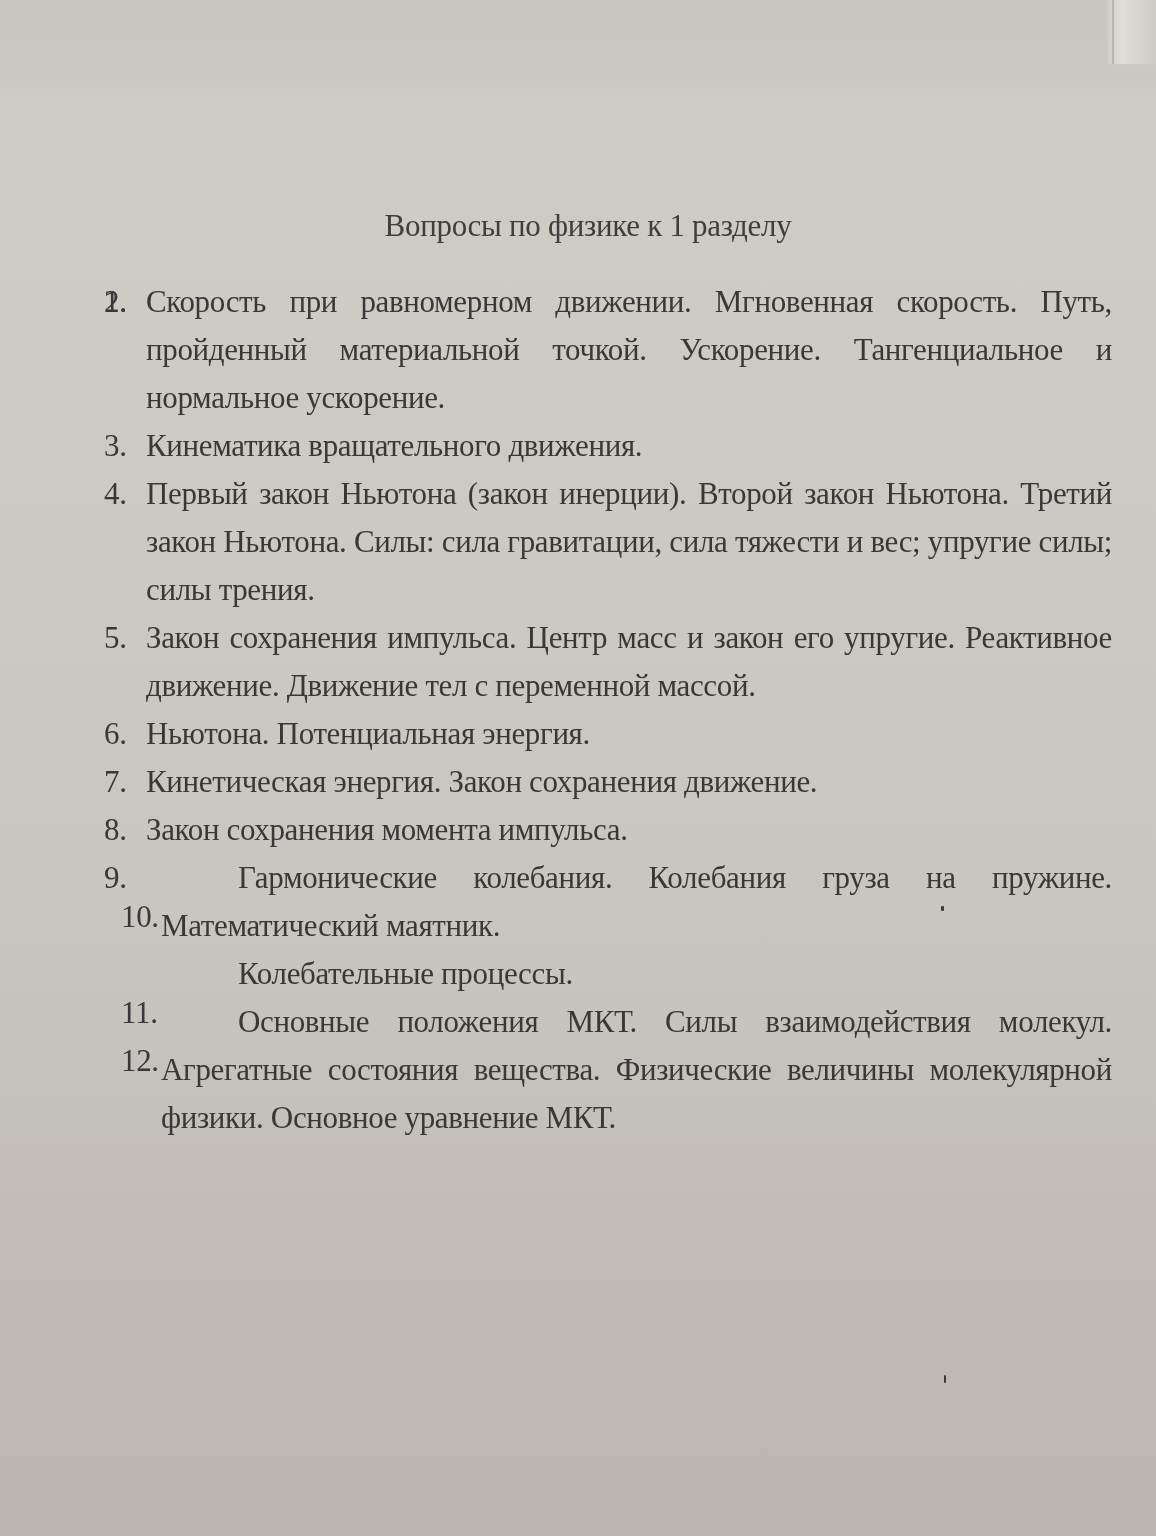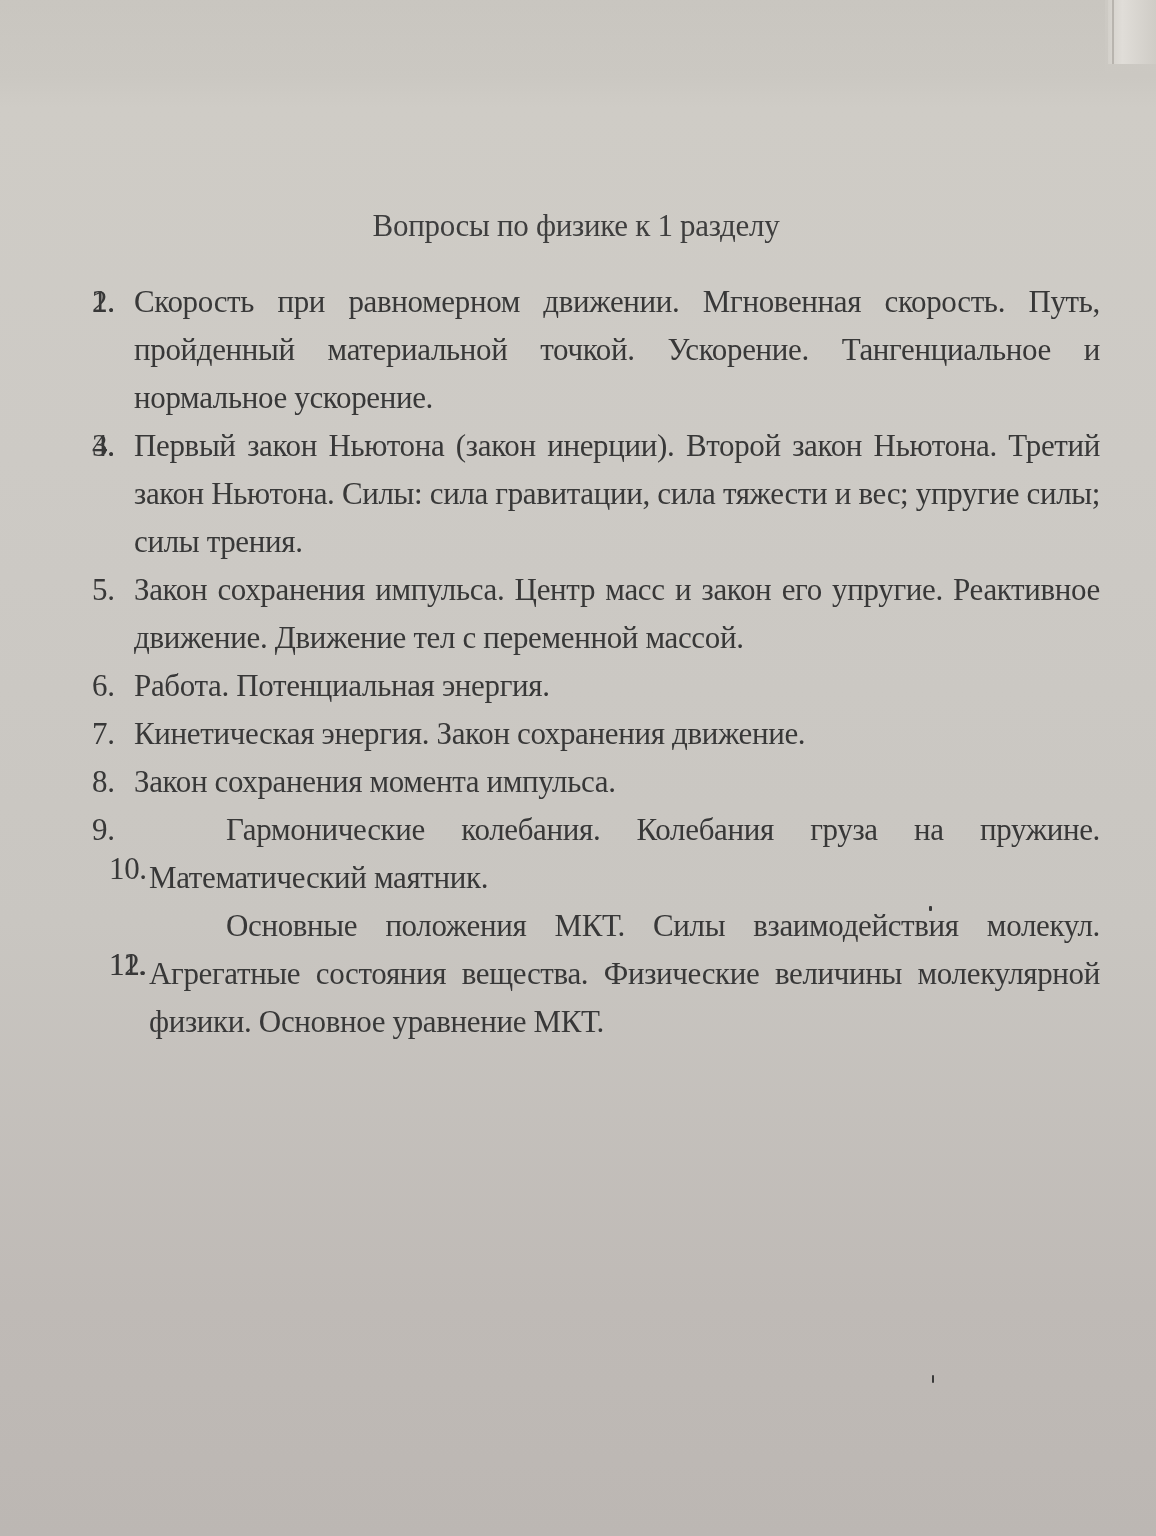--- a/index.html
+++ b/index.html
@@ -30,21 +30,21 @@
     }
     .right-edge::before {
       content: "";
       position: absolute;
       left: 4px; top: 0;
       width: 2px; height: 64px;
       background: #b8b4ae;
     }
     .sheet {
       position: absolute;
-      left: 4px; top: 0;
+      left: 16px; top: 0;
       width: 1092px; height: 1536px;
     }
     .title {
       position: absolute;
       top: 208px;
       left: 0;
       width: 1156px;
       text-align: center;
       font-size: 31px;
       letter-spacing: -0.3px;
@@ -105,50 +105,52 @@
   <ol class="questions">
     <li class="q">
       <span class="num">1.</span>
     </li>
     <li class="q">
       <span class="num">2.</span>
       <span class="txt">Скорость при равномерном движении. Мгновенная скорость. Путь, пройденный материальной точкой. Ускорение. Тангенциальное и нормальное ускорение.</span>
     </li>
     <li class="q">
       <span class="num">3.</span>
+      <span class="txt">Кинематика вращательного движения.</span>
     </li>
     <li class="q">
       <span class="num">4.</span>
       <span class="txt">Первый закон Ньютона (закон инерции). Второй закон Ньютона. Третий закон Ньютона. Силы: сила гравитации, сила тяжести и вес; упругие силы; силы трения.</span>
     </li>
     <li class="q">
       <span class="num">5.</span>
       <span class="txt">Закон сохранения импульса. Центр масс и закон его упругие. Реактивное движение. Движение тел с переменной массой.</span>
     </li>
     <li class="q">
       <span class="num">6.</span>
-      <span class="txt">Работа. Потенциальная энергия.</span>
+      <span class="txt">Ньютона. Потенциальная энергия.</span>
     </li>
     <li class="q">
       <span class="num">7.</span>
       <span class="txt">Кинетическая энергия. Закон сохранения движение.</span>
     </li>
     <li class="q">
       <span class="num">8.</span>
       <span class="txt">Закон сохранения момента импульса.</span>
     </li>
     <li class="q">
       <span class="num">9.</span>
     </li>
     <li class="q wide">
       <span class="num">10.</span>
       <span class="txt">Гармонические колебания. Колебания груза на пружине. Математический маятник.</span>
     </li>
     <li class="q wide">
       <span class="num">11.</span>
+      <span class="txt">Колебательные процессы.</span>
     </li>
     <li class="q wide">
       <span class="num">12.</span>
       <span class="txt">Основные положения МКТ. Силы взаимодействия молекул. Агрегатные состояния вещества. Физические величины молекулярной физики. Основное уравнение МКТ.</span>
     </li>
   </ol>
 
   <div class="speck" style="left:925px; top:906px; width:3px; height:5px;"></div>
   <div class="speck" style="left:928px; top:1375px; width:2px; height:8px;"></div>
 </div>

